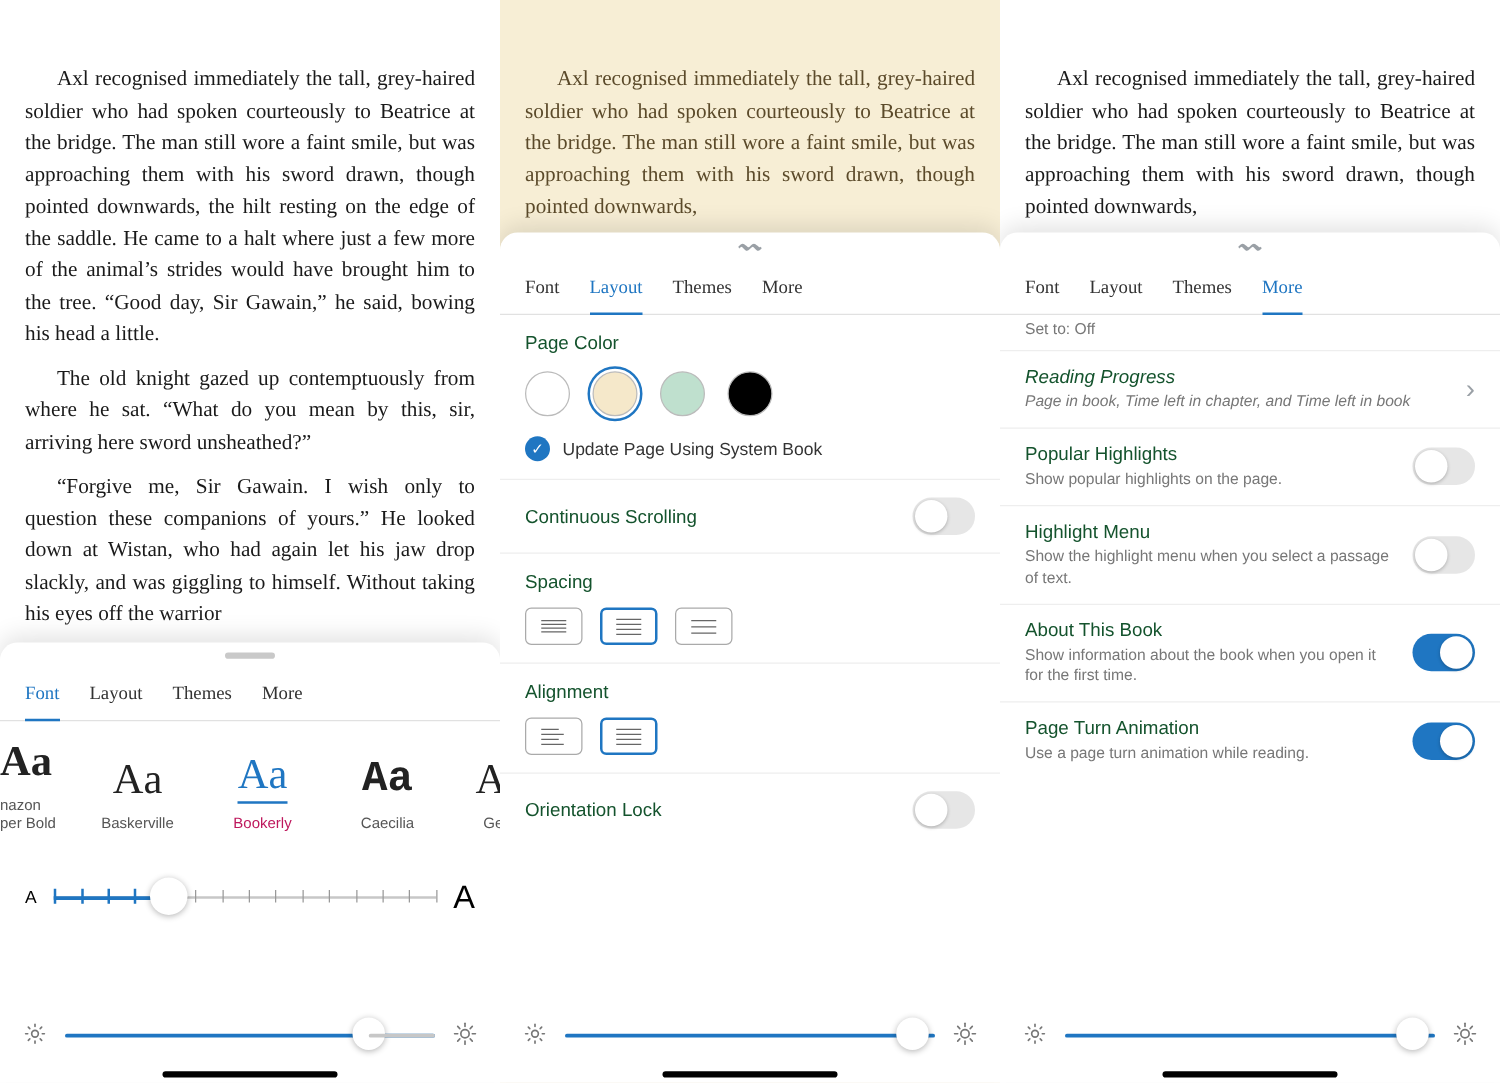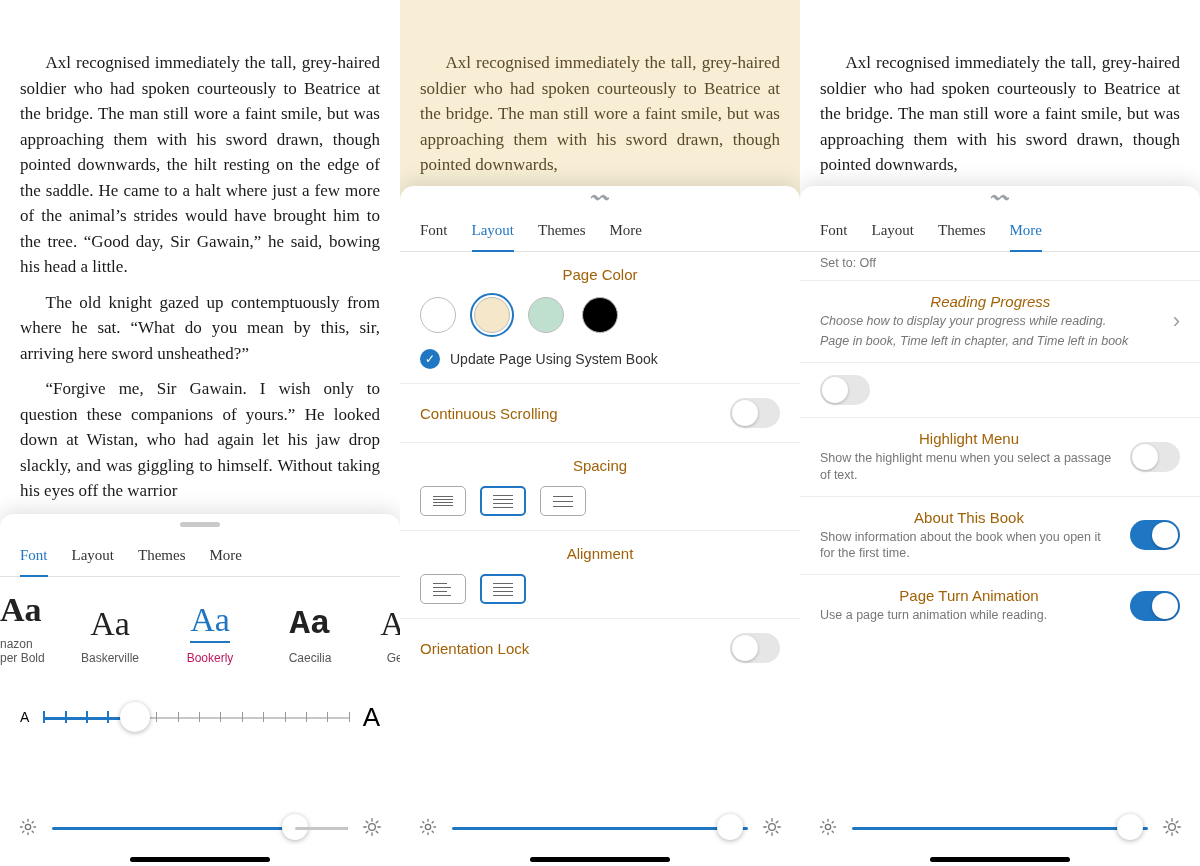--- a/index.html
+++ b/index.html
@@ -12,21 +12,21 @@
   .phone.sepia-bg .reader { color:#5b4a2a; }
   .sheet { position:absolute; left:0; right:0; bottom:0; background:#fff; border-top-left-radius:14px; border-top-right-radius:14px; box-shadow: 0 -4px 20px rgba(0,0,0,0.12); display:flex; flex-direction:column; }
   .grab { width:40px; height:5px; border-radius:3px; background:#c9c9c9; margin:8px auto 4px; }
   .chev { text-align:center; color:#9aa0a6; font-size:18px; line-height:10px; height:14px; margin-top:6px; }
   .tabs { display:flex; gap:24px; padding: 6px 20px 0 20px; border-bottom:1px solid #e1e1e1; font-size:15px; color:#333; }
   .tab { padding: 10px 0 12px; cursor:pointer; position:relative;font-family:Liberation Serif, serif; }
   .tab.active { color:#1f76c2; font-weight:500; }
   .tab.active::after { content:""; position:absolute; left:0; right:0; bottom:-1px; height:2px; background:#1f76c2; }
   .section { padding: 14px 20px; border-bottom:1px solid #eee; }
   .section.no-bd { border-bottom:none; }
-  .label { font-size:15px; color:#a16207;text-align:center; }
+  .label { font-size:15px; color:#14532d; }
   .sub { font-size:12.5px; color:#777; margin-top:3px; line-height:1.35; }
   .rowline { display:flex; align-items:center; justify-content:space-between; }
   .toggle { width:50px; height:30px; border-radius:15px; background:#e6e6e6; position:relative; flex-shrink:0; }
   .toggle .knob { position:absolute; width:26px; height:26px; border-radius:50%; background:#fff; top:2px; left:2px; box-shadow:0 1px 3px rgba(0,0,0,0.25); }
   .toggle.on { background:#1f76c2; }
   .toggle.on .knob { left:22px; }
   .swatches { display:flex; gap:18px; margin-top:14px; }
   .swatch { width:36px; height:36px; border-radius:50%; border:1px solid #bbb; }
   .swatch.sel { outline:2px solid #1f76c2; outline-offset:2px; }
   .check-row { display:flex; align-items:center; gap:10px; margin-top:16px; font-size:14px; color:#333; }
@@ -314,27 +314,30 @@
         <div class="tab">Themes</div>
         <div class="tab active">More</div>
       </div>
 
       <div class="more-list">
         <div class="small-top">Set to: Off</div>
 
         <div class="section rowline">
           <div style="flex:1; padding-right:12px;font-style:italic;">
             <div class="label">Reading Progress</div>
-            <div class="sub">Choose how to display your progress while reading.</div>
             <div class="sub">Page in book, Time left in chapter, and Time left in book</div>
           </div>
           <div class="chevright">›</div>
         </div>
 
         <div class="section rowline">
+          <div style="flex:1; padding-right:12px;">
+            <div class="label">Popular Highlights</div>
+            <div class="sub">Show popular highlights on the page.</div>
+          </div>
           <div class="toggle">
               <div class="knob"></div>
             </div>
         </div>
 
         <div class="section rowline">
           <div style="flex:1; padding-right:12px;">
             <div class="label">Highlight Menu</div>
             <div class="sub">Show the highlight menu when you select a passage of text.</div>
           </div>

